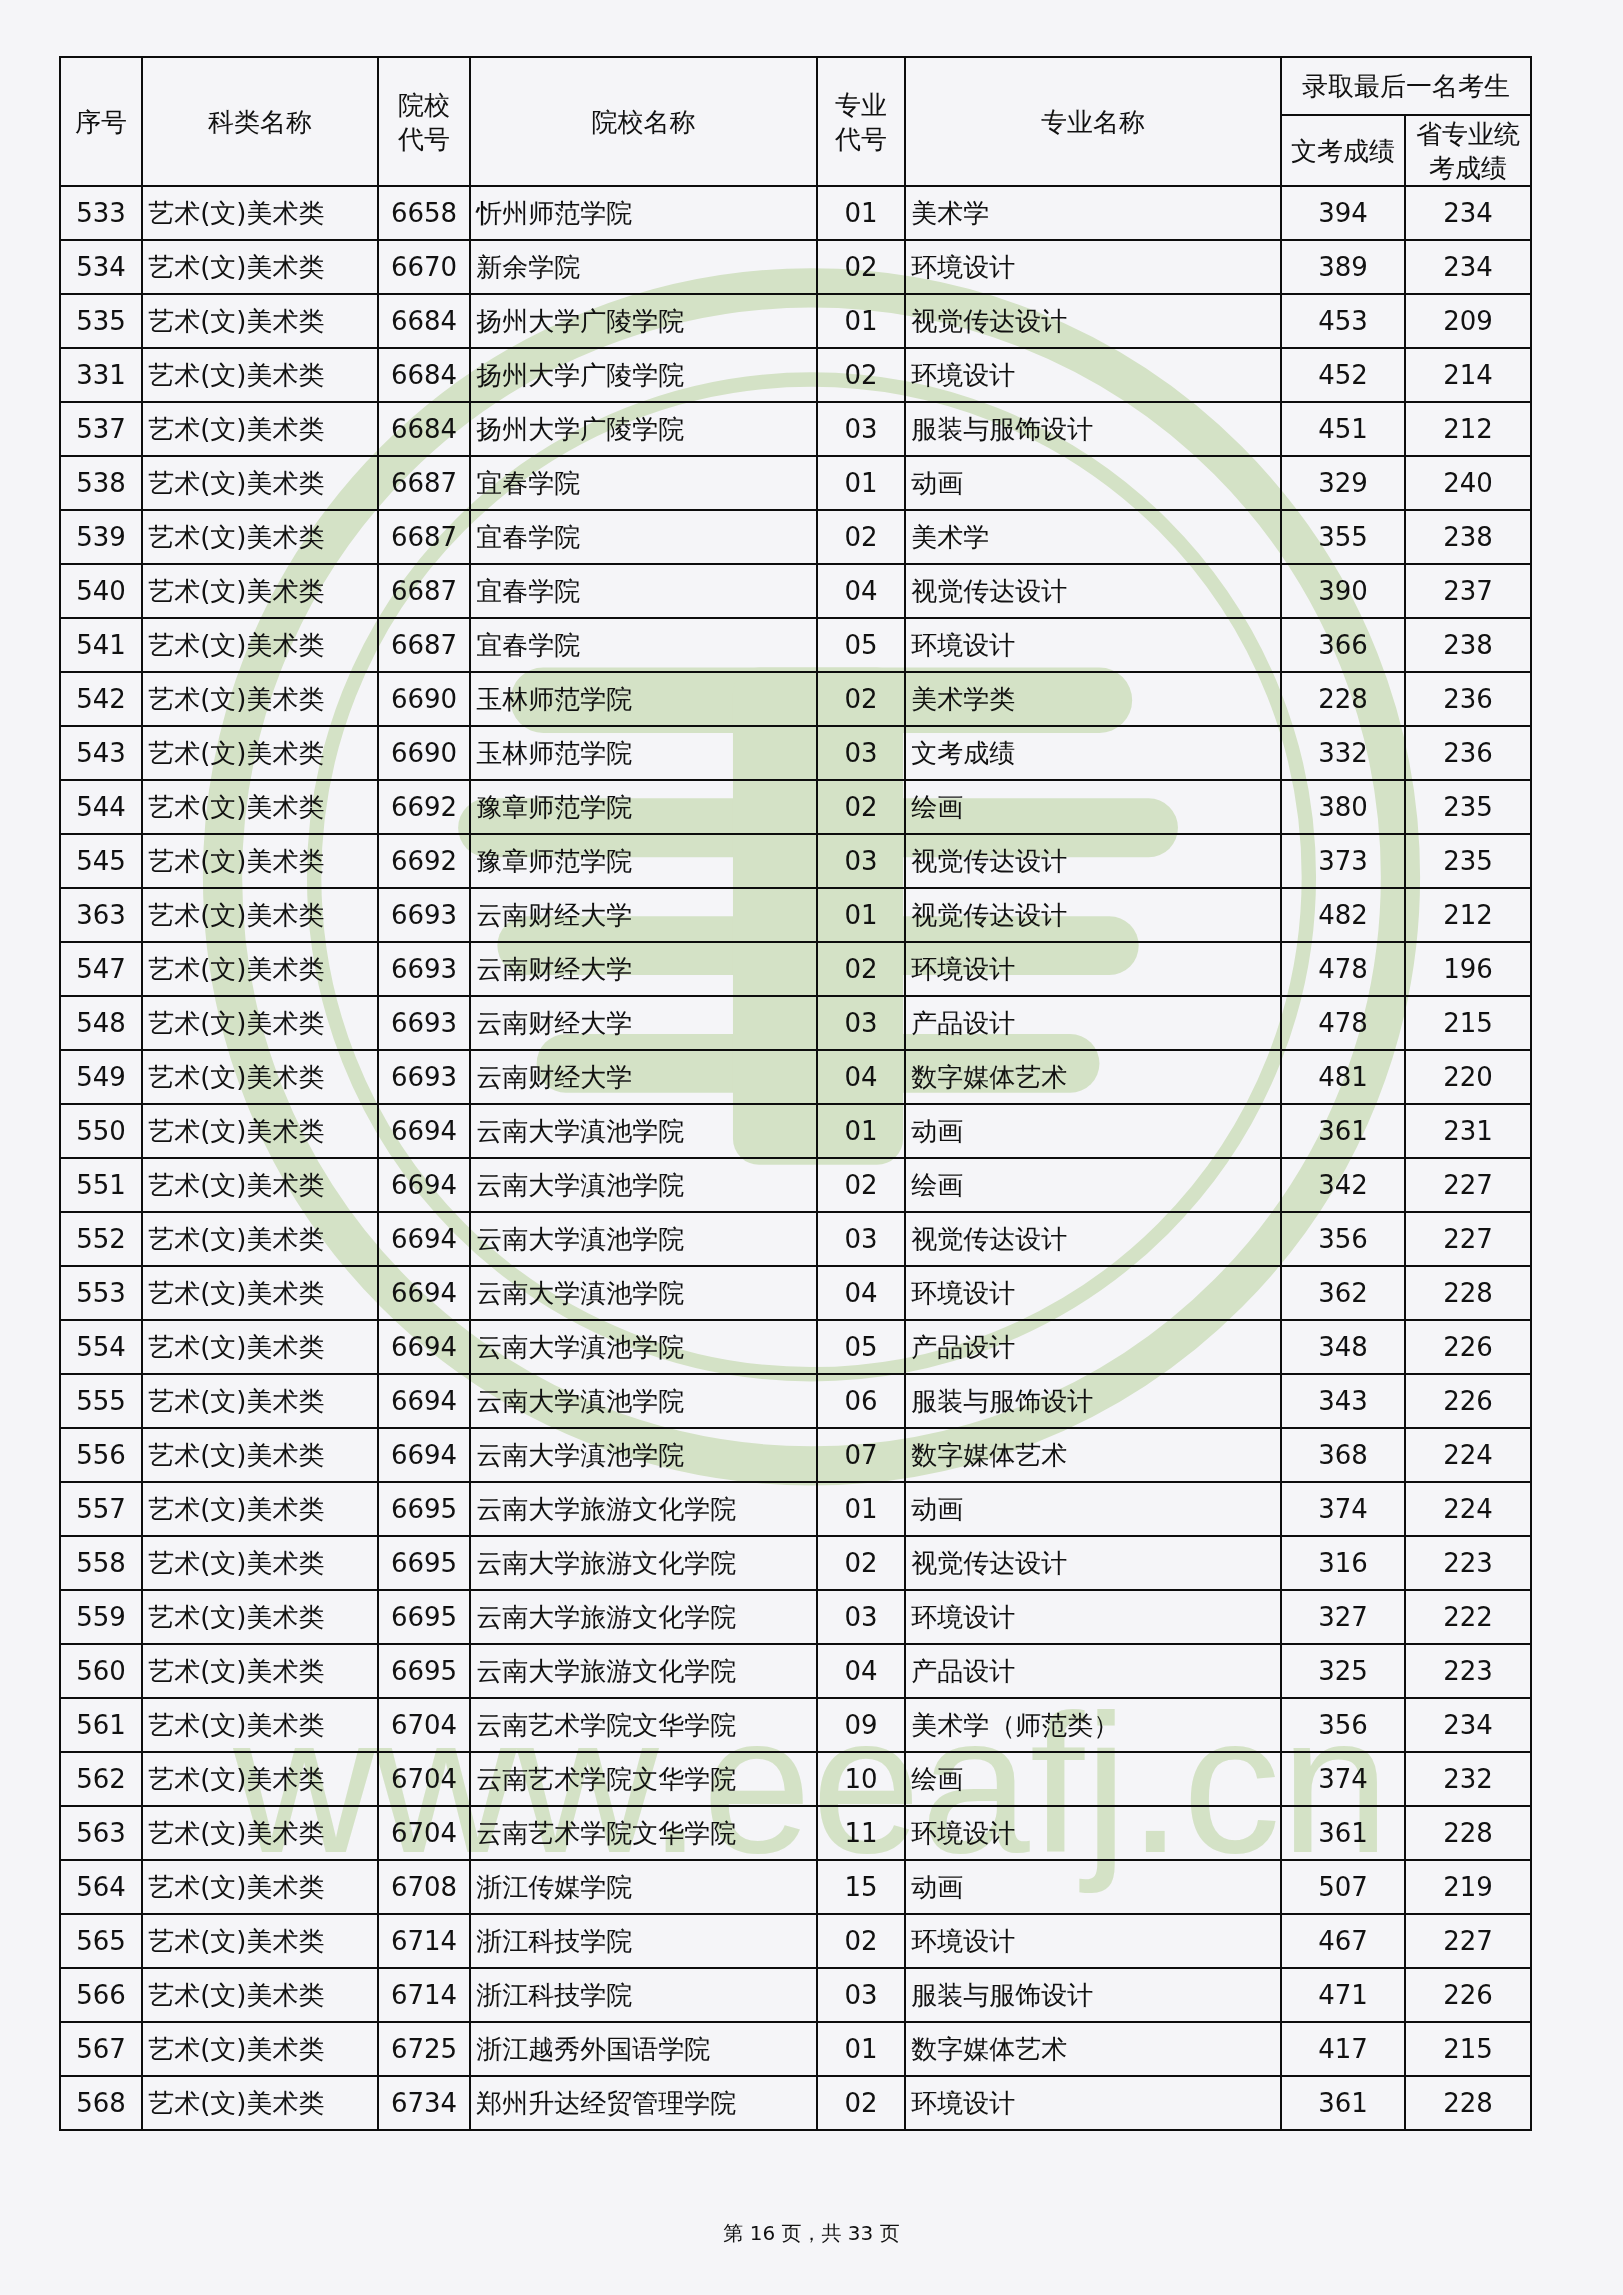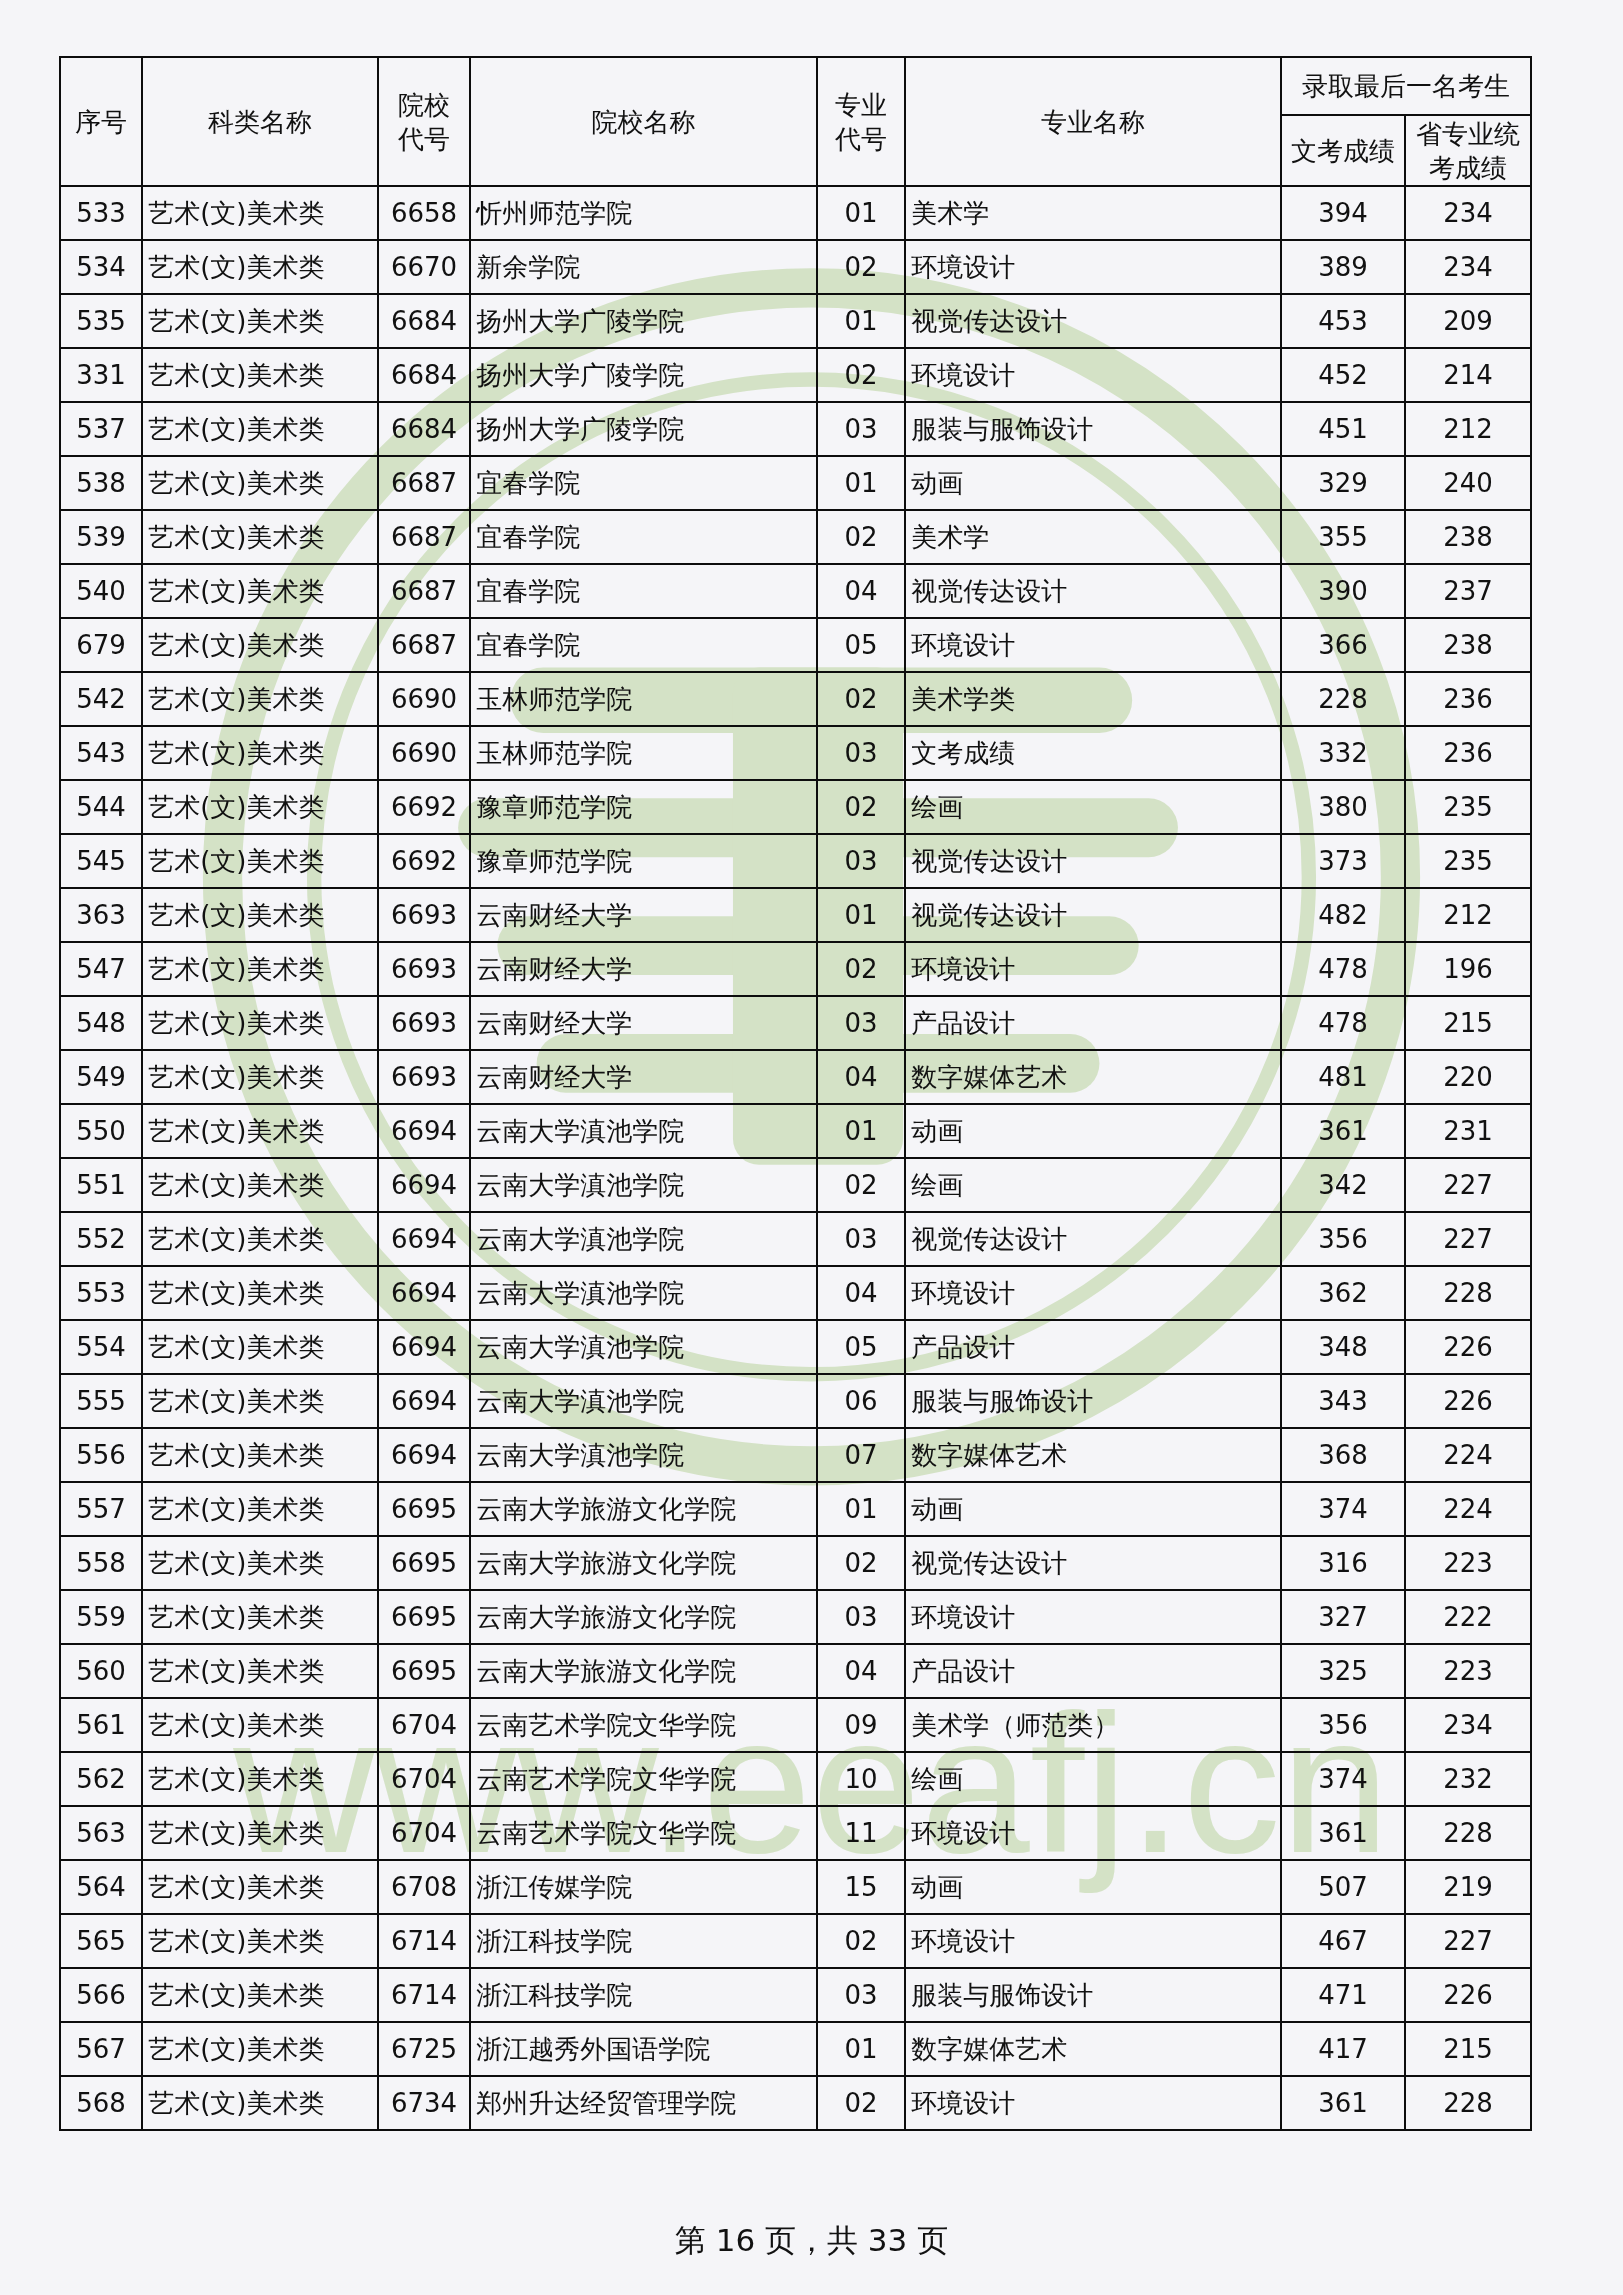--- a/index.html
+++ b/index.html
@@ -8,21 +8,21 @@
     font-family:"DejaVu Sans","Liberation Sans",sans-serif; color:#111;
   }
   .watermark { position:absolute; left:0; top:0; width:1623px; height:2295px; pointer-events:none; z-index:0; }
   .sheet { position:absolute; left:59px; top:56px; width:1471px; z-index:1; }
   table { border-collapse:collapse; table-layout:fixed; width:1471px; }
   td, th { border:2.6px solid #0d0d0d; padding:0; font-weight:normal; }
   thead th { font-size:26px; line-height:34px; text-align:center; vertical-align:middle; }
   tbody td { height:52px; font-size:26px; white-space:nowrap; overflow:hidden; }
   td.c { text-align:center; }
   td.l { text-align:left; padding-left:5.2px; }
-  .footer { position:absolute; top:2220px; left:0; width:1623px; text-align:center; font-size:31px; z-index:1; }
+  .footer { position:absolute; top:2220px; left:0; width:1623px; text-align:center; font-size:20px; z-index:1; }
 </style>
 </head>
 <body>
 
 <svg class="watermark" viewBox="0 0 2480 3507" xmlns="http://www.w3.org/2000/svg">
   <g fill="none" stroke="#d4e2c6">
     <circle cx="1240" cy="1340" r="900" stroke-width="60"></circle>
     <circle cx="1240" cy="1340" r="760" stroke-width="22"></circle>
   </g>
   <g fill="#d4e2c6">
@@ -154,21 +154,21 @@
     <td class="l">艺术(文)美术类</td>
     <td class="c">6687</td>
     <td class="l">宜春学院</td>
     <td class="c">04</td>
     <td class="l">视觉传达设计</td>
     <td class="c">390</td>
     <td class="c">237</td>
   </tr>
 
   <tr>
-    <td class="c">679</td>
+    <td class="c">541</td>
     <td class="l">艺术(文)美术类</td>
     <td class="c">6687</td>
     <td class="l">宜春学院</td>
     <td class="c">05</td>
     <td class="l">环境设计</td>
     <td class="c">366</td>
     <td class="c">238</td>
   </tr>
 
   <tr>

